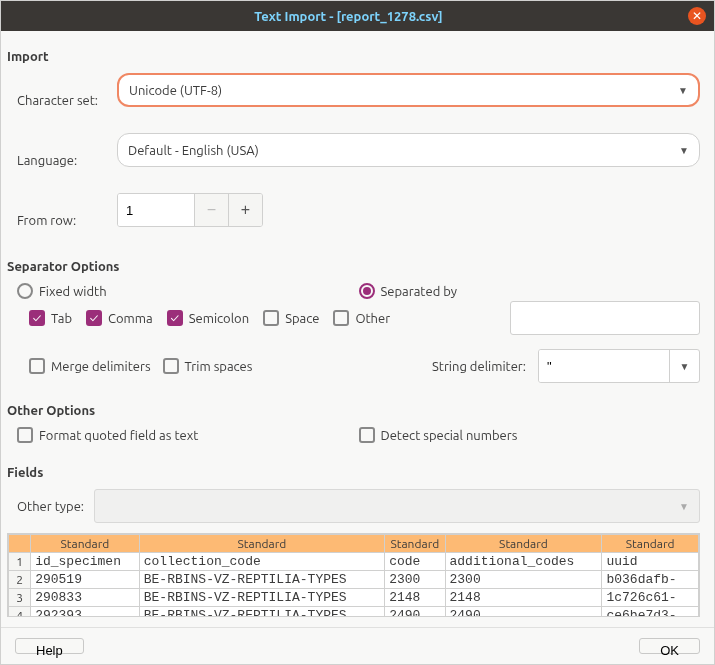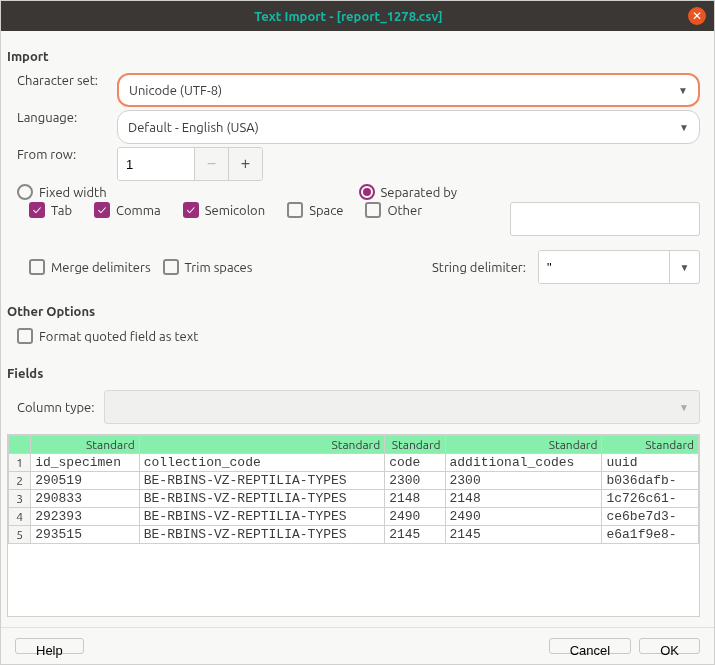--- a/index.html
+++ b/index.html
@@ -1,56 +1,56 @@
 <!DOCTYPE html>
 <html><head>
 <meta charset="utf-8">
 <style>
   * { box-sizing: border-box; margin: 0; padding: 0; }
   body { font-family: "Ubuntu", "Segoe UI", sans-serif; font-size: 13px; color: #3c3c3c; background: #f5f5f3; }
   .window { width: 715px; height: 665px; background: #f8f8f7; border: 1px solid #d0d0cf; display: flex; flex-direction: column; }
   .titlebar { background: #3a3734; color: #eee; height: 30px; display: flex; align-items: center; padding: 0 8px; position: relative; }
-  .titlebar .title { flex: 1; text-align: center; font-weight: bold; font-size: 13px; color: #14b8a6; }
+  .titlebar .title { flex: 1; text-align: center; font-weight: bold; font-size: 13px; color: #7dd3fc; }
   .titlebar .close { width: 18px; height: 18px; border-radius: 50%; background: #e95420; display: flex; align-items: center; justify-content: center; color: #fff; font-size: 12px; cursor: pointer; }
   .content { padding: 12px 14px 10px 6px; flex: 1; display: flex; flex-direction: column; overflow: hidden; }
   .section-title { font-weight: bold; font-size: 13px; margin: 6px 0 10px 0; }
-  .row { display: flex; align-items: flex-start; margin-bottom: 3px; }
+  .row { display: flex; align-items: flex-end; margin-bottom: 26px; }
   .row .label { width: 110px; padding-left: 10px; font-size: 13px; }
   .select { flex: 1; height: 34px; border: 1px solid #d0d0cf; background: #fff; border-radius: 12px; display: flex; align-items: center; padding: 0 10px; position: relative; cursor: pointer; }
   .select.highlight { border: 2px solid #f08763; }
   .select .caret { position: absolute; right: 10px; font-size: 10px; color: #555; }
   .spinner { display: flex; height: 34px; border: 1px solid #d0d0cf; border-radius: 3px; overflow: hidden; background: #fff; }
   .spinner input { width: 76px; border: none; padding: 0 8px; font-size: 13px; outline: none; }
   .spinner button { width: 34px; border: none; border-left: 1px solid #d0d0cf; background: #f5f5f3; cursor: pointer; font-size: 16px; color: #555; }
   .spinner button.dec { color: #bbb; }
   .radiorow { display: flex; padding-left: 10px; margin-bottom: 2px; }
   .radiorow .col { flex: 1; display: flex; align-items: center; gap: 6px; }
   .radio { width: 16px; height: 16px; border: 2px solid #888; border-radius: 50%; display: inline-flex; align-items: center; justify-content: center; cursor: pointer; }
   .radio.sel { border-color: #9b2e7a; }
   .radio.sel::after { content: ""; width: 8px; height: 8px; background: #9b2e7a; border-radius: 50%; }
-  .checkrow { display: flex; align-items: flex-start; gap: 22px; padding-left: 22px; margin-bottom: 14px; flex-wrap: wrap; }
+  .checkrow { display: flex; align-items: center; gap: 14px; padding-left: 22px; margin-bottom: 14px; flex-wrap: wrap; }
   .check { width: 16px; height: 16px; border: 2px solid #888; border-radius: 3px; display: inline-flex; align-items: center; justify-content: center; cursor: pointer; margin-right: 6px; flex-shrink: 0; }
   .check.sel { background: #9b2e7a; border-color: #9b2e7a; color: #fff; font-size: 12px; }
   .check.sel::after { content: "✓"; line-height: 1; }
   .cbitem { display: flex; align-items: center; }
   .other-input { width: 190px; height: 34px; border: 1px solid #d0d0cf; border-radius: 3px; margin-left: auto; background: #fff; padding: 0 8px; }
   .row2 { display: flex; align-items: center; padding-left: 22px; margin-bottom: 14px; gap: 12px; }
   .stringdelim { display: flex; align-items: center; margin-left: auto; gap: 12px; }
   .combo { display: flex; height: 34px; border: 1px solid #d0d0cf; border-radius: 3px; background: #fff; overflow: hidden; }
   .combo input { border: none; width: 130px; padding: 0 8px; font-size: 13px; outline: none; }
   .combo .btn { width: 30px; border-left: 1px solid #d0d0cf; display: flex; align-items: center; justify-content: center; cursor: pointer; color: #555; font-size: 10px; }
   .otheropt { display: flex; padding-left: 10px; margin-bottom: 16px; }
   .otheropt .colb { flex: 1; display: flex; align-items: center; }
   .coltype { display: flex; align-items: center; gap: 10px; padding-left: 10px; margin-bottom: 10px; }
   .coltype .sel-disabled { flex: 1; height: 34px; border: 1px solid #d9d9d8; background: #f0f0ef; border-radius: 3px; color: #aaa; display: flex; align-items: center; padding: 0 10px; position: relative; }
   .coltype .sel-disabled .caret { position: absolute; right: 10px; font-size: 10px; }
   .preview { flex: 1; border: 1px solid #d0d0cf; background: #fff; overflow: hidden; margin-left: 0px; }
   .preview table { border-collapse: collapse; width: 100%; table-layout: fixed; font-family: "Courier New", monospace; font-size: 13px; }
   .preview td, .preview th { border: 1px solid #d0d0cf; padding: 0 4px; height: 18px; white-space: nowrap; overflow: hidden; text-overflow: clip; }
-  .preview th { background: #86efac; font-weight: normal; text-align: right; font-family: "Ubuntu", sans-serif; font-size: 12px; }
+  .preview th { background: #fdba74; font-weight: normal; text-align: center; font-family: "Ubuntu", sans-serif; font-size: 12px; }
   .preview td.rownum { background: #f5f5f3; text-align: center; font-family: "Ubuntu", sans-serif; font-size: 12px; width: 22px; }
   .buttonbar { display: flex; padding: 10px 14px; border-top: 1px solid #e0e0df; gap: 8px; }
   .buttonbar button { height: 16px; padding: 4px 20px; border: 1px solid #c9c9c8; background: #f8f8f6; border-radius: 3px; font-size: 13px; cursor: pointer; }
   .buttonbar .spacer { flex: 1; }
 </style>
 </head>
 <body>
 
 <div class="window">
   <div class="titlebar">
@@ -76,20 +76,21 @@
     </div>
     <div class="row">
       <span class="label">From row:</span>
       <div class="spinner">
         <input value="1" style="">
         <button class="dec">−</button>
         <button>+</button>
       </div>
     </div>
 
+    <div class="section-title">Separator Options</div>
     <div class="radiorow">
       <div class="col">
         <span class="radio"></span>
         <span>Fixed width</span>
       </div>
       <div class="col">
         <span class="radio sel"></span>
         <span>Separated by</span>
       </div>
     </div>
@@ -133,25 +134,29 @@
         </div>
       </div>
     </div>
 
     <div class="section-title">Other Options</div>
     <div class="otheropt">
       <div class="colb">
           <span class="check"></span>
           <span>Format quoted field as text</span>
         </div>
+      <div class="colb">
+          <span class="check"></span>
+          <span>Detect special numbers</span>
+        </div>
     </div>
 
     <div class="section-title">Fields</div>
     <div class="coltype">
-      <span>Column type:</span>
+      <span>Other type:</span>
       <div class="sel-disabled">
         <span class="caret">▼</span>
       </div>
     </div>
     <div class="preview">
       <table id="previewTable">
           <colgroup>
             <col style="width:22px">
             <col style="width:108px">
             <col style="width:244px">
@@ -209,16 +214,15 @@
               <td>e6a1f9e8-</td>
             </tr>
           </tbody>
         </table>
     </div>
 
   </div>
   <div class="buttonbar">
     <button>Help</button>
     <span class="spacer"></span>
-    <button>Cancel</button>
     <button>OK</button>
   </div>
 </div>
 
 </body></html>

